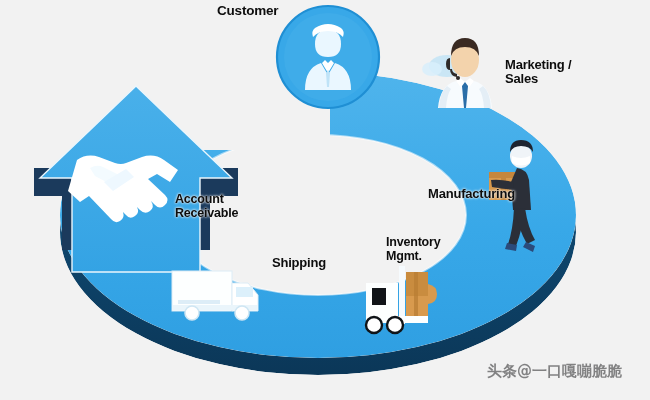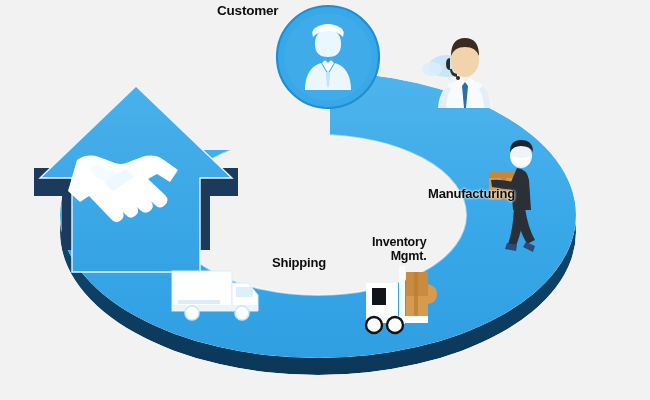--- a/index.html
+++ b/index.html
@@ -19,21 +19,21 @@
     line-height:1.08;
     white-space:pre-line;
     letter-spacing:-0.2px;
     text-shadow:0 0 2px #f2f2f2,0 0 3px #f2f2f2;
   }
   #lbl-customer{left:217px;top:4px;font-size:13.5px;}
   #lbl-marketing{left:505px;top:58px;font-size:13px;}
   #lbl-manufacturing{left:392px;top:187px;font-size:13px;padding-left:36px;}
   #lbl-account{left:175px;top:193px;font-size:12.5px;}
   #lbl-shipping{left:272px;top:256px;font-size:13px;}
-  #lbl-inventory{left:372px;top:236px;font-size:12.5px;text-align:right;}
+  #lbl-inventory{left:386px;top:236px;font-size:12.5px;text-align:left;}
   #watermark{
     position:absolute;left:487px;top:362px;
     font-family:"DejaVu Sans", sans-serif;
     font-size:15px;font-weight:bold;
     color:rgba(60,60,62,.62);
     letter-spacing:0px;white-space:nowrap;
   }
   #watermark-ghost{
     position:absolute;left:492px;top:352px;
     font-family:"DejaVu Sans", sans-serif;
@@ -177,18 +177,23 @@
       <path d="M428 284 q9 2 9 10 q0 9 -9 10 Z" fill="#d89a4e"></path>
       <rect x="366" y="283" width="32" height="36" fill="#fdffff"></rect>
       <rect x="372" y="288" width="14" height="17" fill="#111418"></rect>
       <rect x="366" y="316" width="62" height="7" fill="#fdffff"></rect>
       <circle cx="374" cy="325" r="8" fill="#ffffff" stroke="#101418" stroke-width="2.4"></circle>
       <circle cx="395" cy="325" r="8" fill="#ffffff" stroke="#101418" stroke-width="2.4"></circle>
     </g>
   </svg>
 
   <div class="lbl" id="lbl-customer">Customer</div>
+  <div class="lbl" id="lbl-marketing">Marketing /
+Sales</div>
   <div class="lbl" id="lbl-manufacturing">Manufacturing</div>
   <div class="lbl" id="lbl-inventory">Inventory
 Mgmt.</div>
   <div class="lbl" id="lbl-shipping">Shipping</div>
+  <div class="lbl" id="lbl-account">Account
+Receivable</div>
 
+  <div id="watermark">头条@一口嘎嘣脆脆</div>
 </div>
 
 </body></html>

